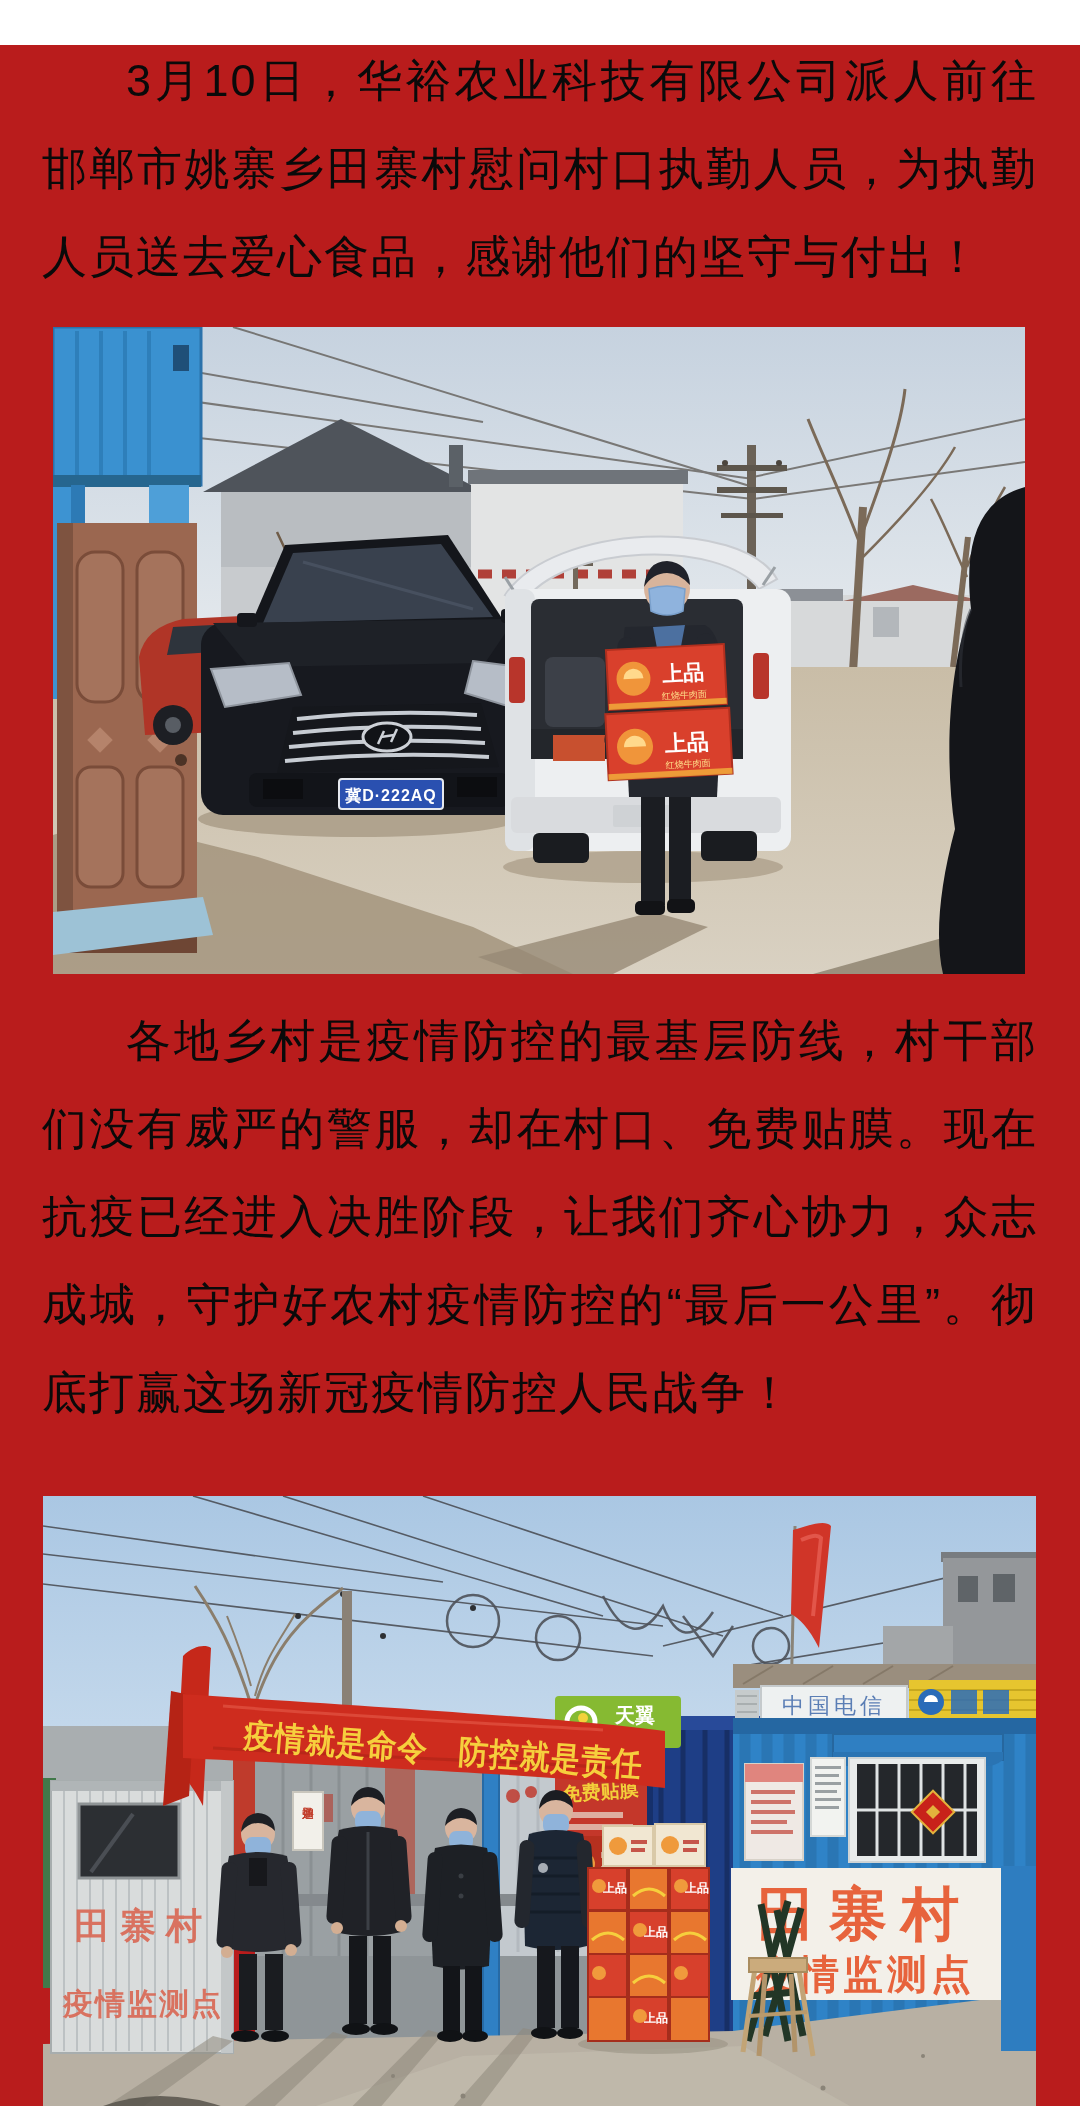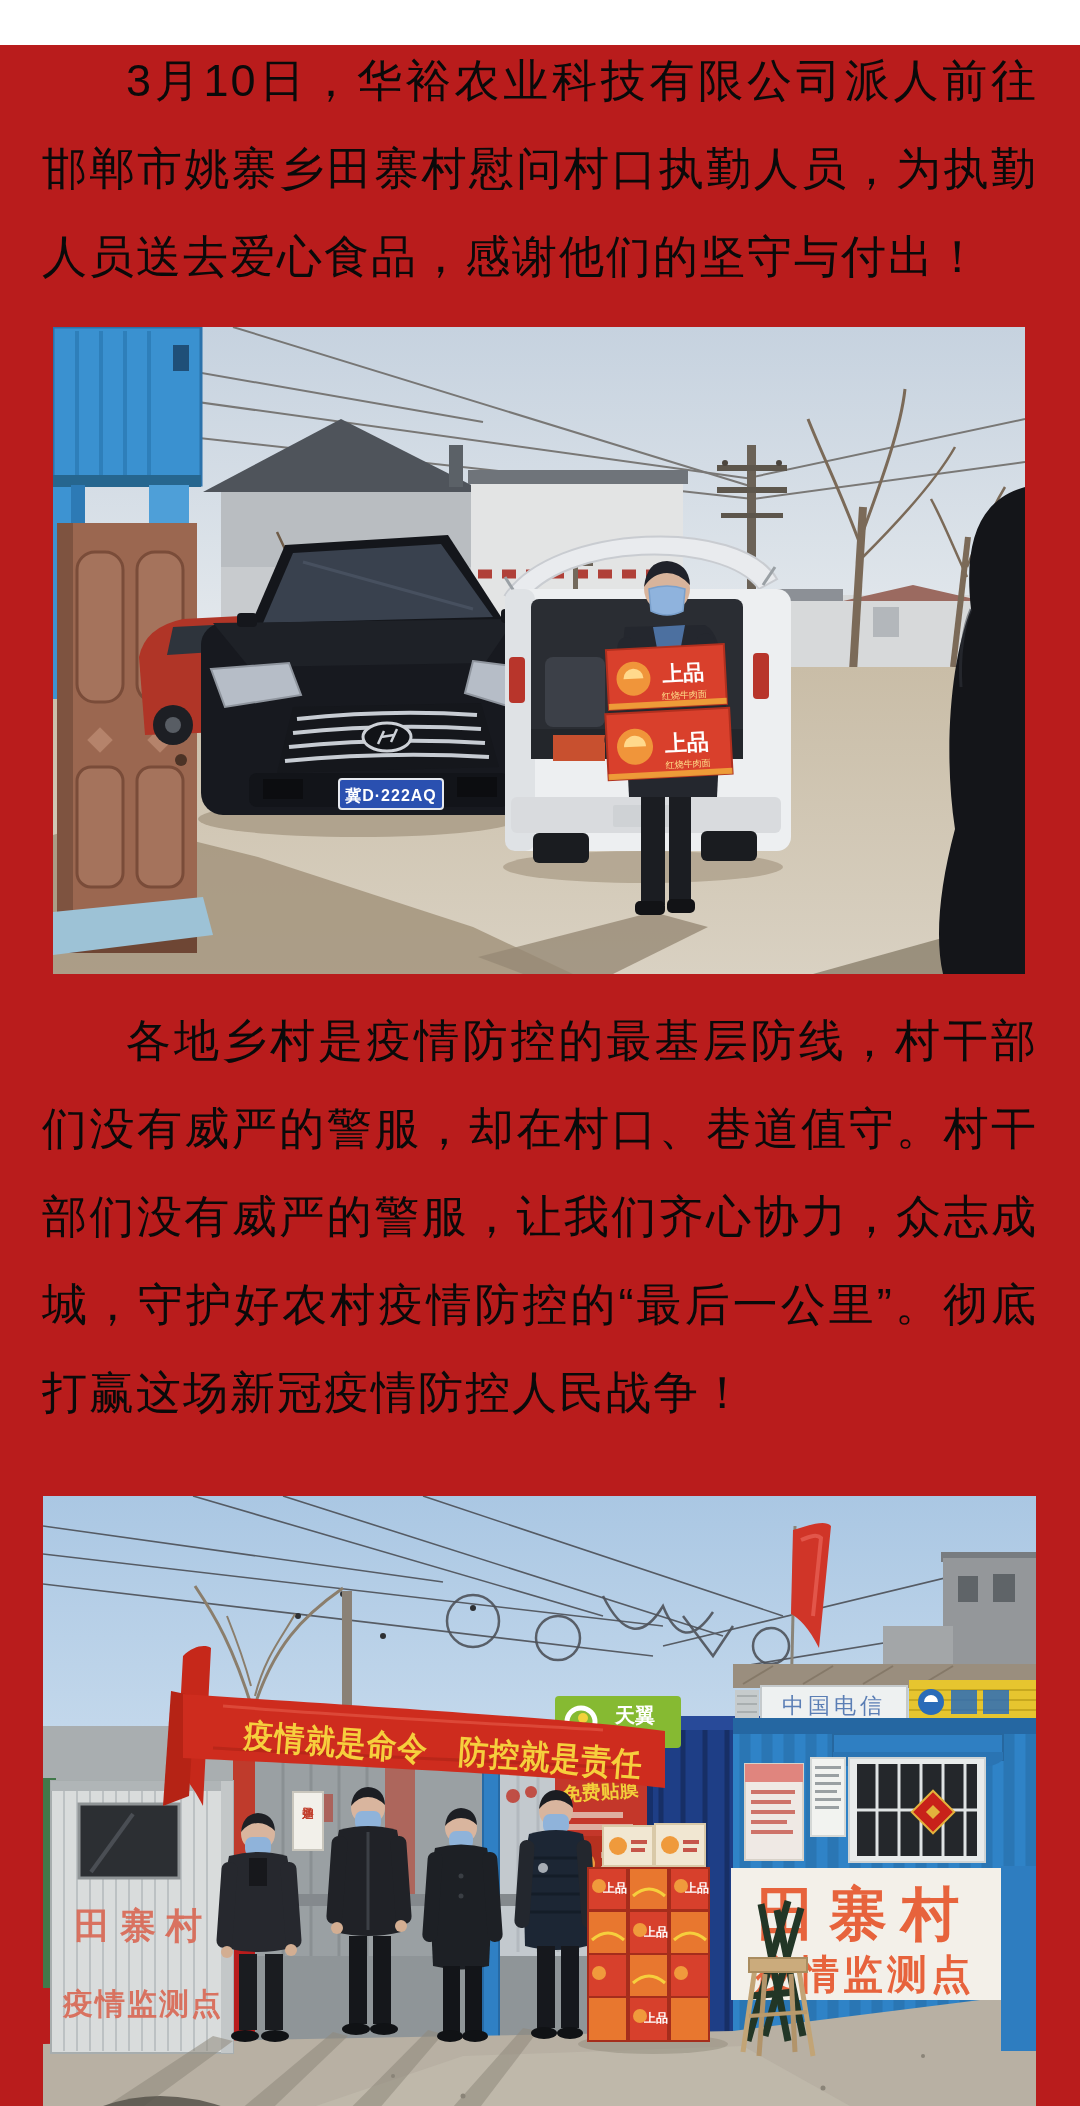--- a/index.html
+++ b/index.html
@@ -218,21 +218,21 @@
       </g>
 
       <g>
         <polygon points="760,647 900,608 934,647" fill="#8b7f6b" opacity="0.8"></polygon>
         <path d="M972,160 C928,172 910,212 918,282 C898,332 890,422 902,502 C886,562 882,612 890,647 L972,647 Z" fill="#141519"></path>
         <path d="M918,282 C910,300 906,330 908,360" stroke="#33373f" stroke-width="3" fill="none" opacity="0.5"></path>
       </g>
     </svg>
   </figure>
 
-  <p class="para" id="para2">各地乡村是疫情防控的最基层防线，村干部们没有威严的警服，却在村口、巷道值守。村干部们没有威严的警服，让我们齐心协力，众志成城，守护好农村疫情防控的“最后一公里”。彻底打赢这场新冠疫情防控人民战争！</p>
+  <p class="para" id="para2">各地乡村是疫情防控的最基层防线，村干部们没有威严的警服，却在村口、免费贴膜。现在抗疫已经进入决胜阶段，让我们齐心协力，众志成城，守护好农村疫情防控的“最后一公里”。彻底打赢这场新冠疫情防控人民战争！</p>
 
   <figure id="photo2">
     <svg viewBox="0 0 993 662" preserveAspectRatio="none">
       <defs>
         <linearGradient id="sky2" x1="0" y1="0" x2="0" y2="1">
           <stop offset="0" stop-color="#aac7e3"></stop>
             <stop offset="1" stop-color="#cbddee"></stop>
         </linearGradient>
       </defs>
 

